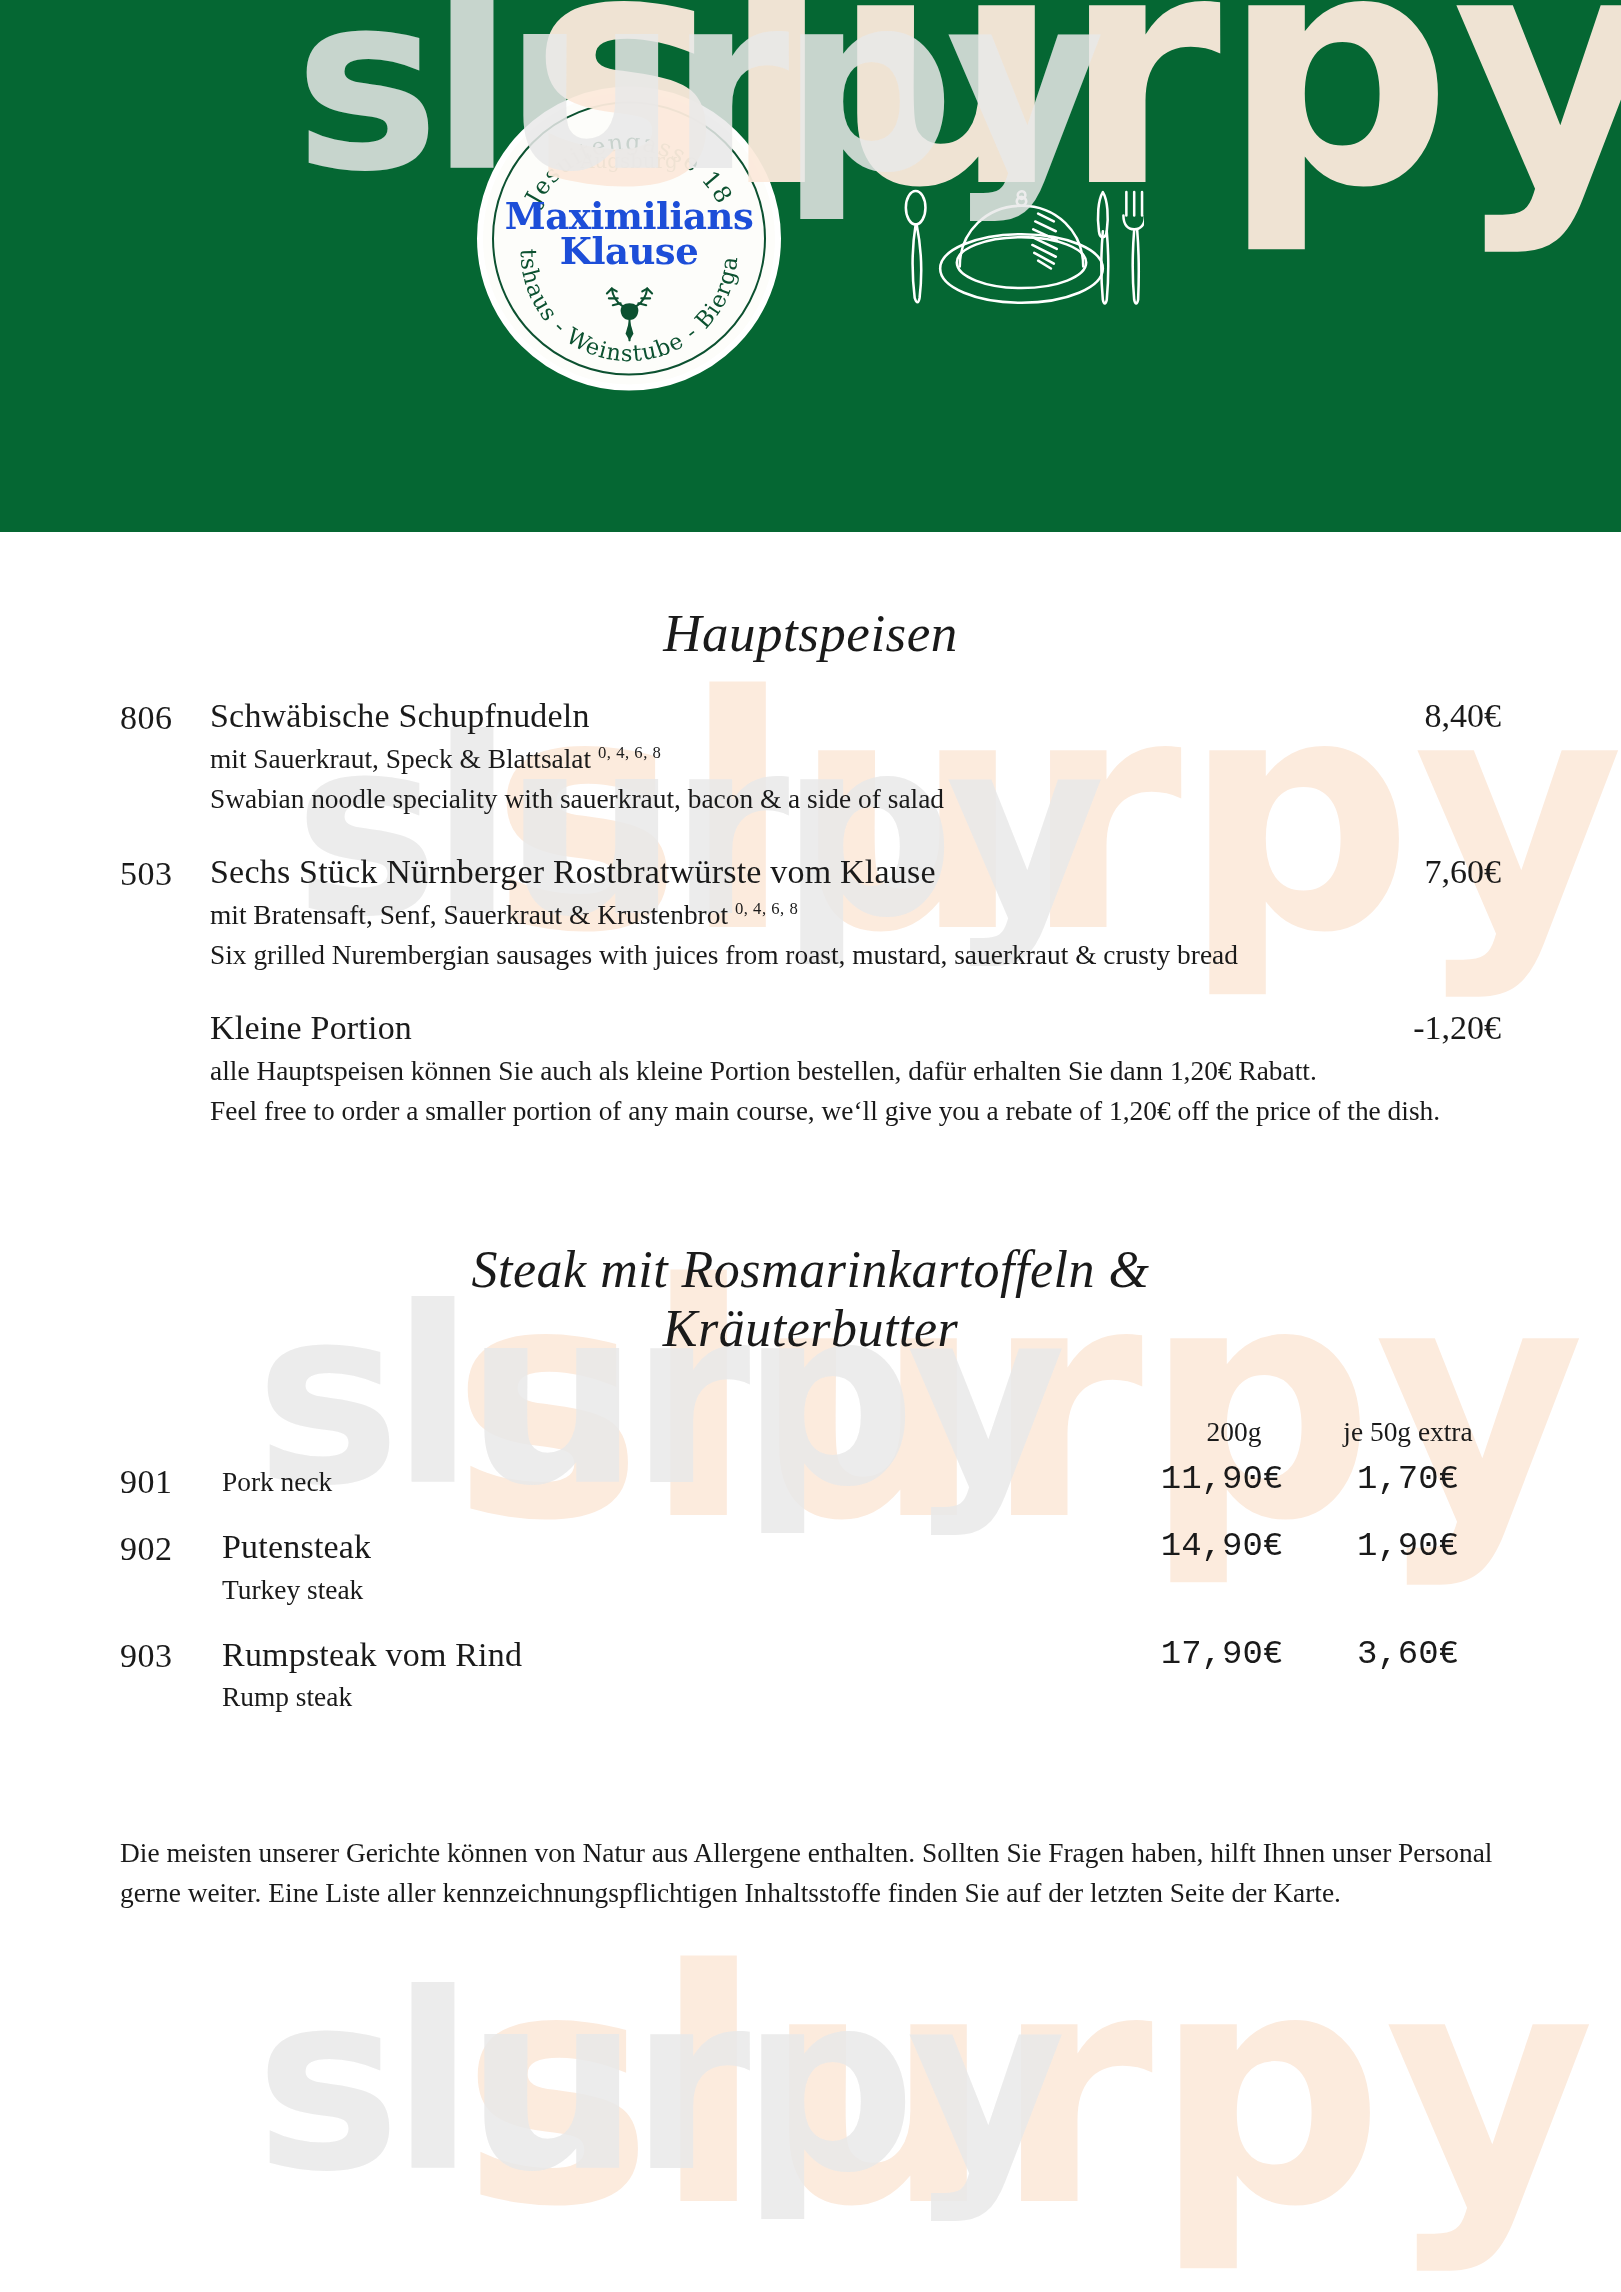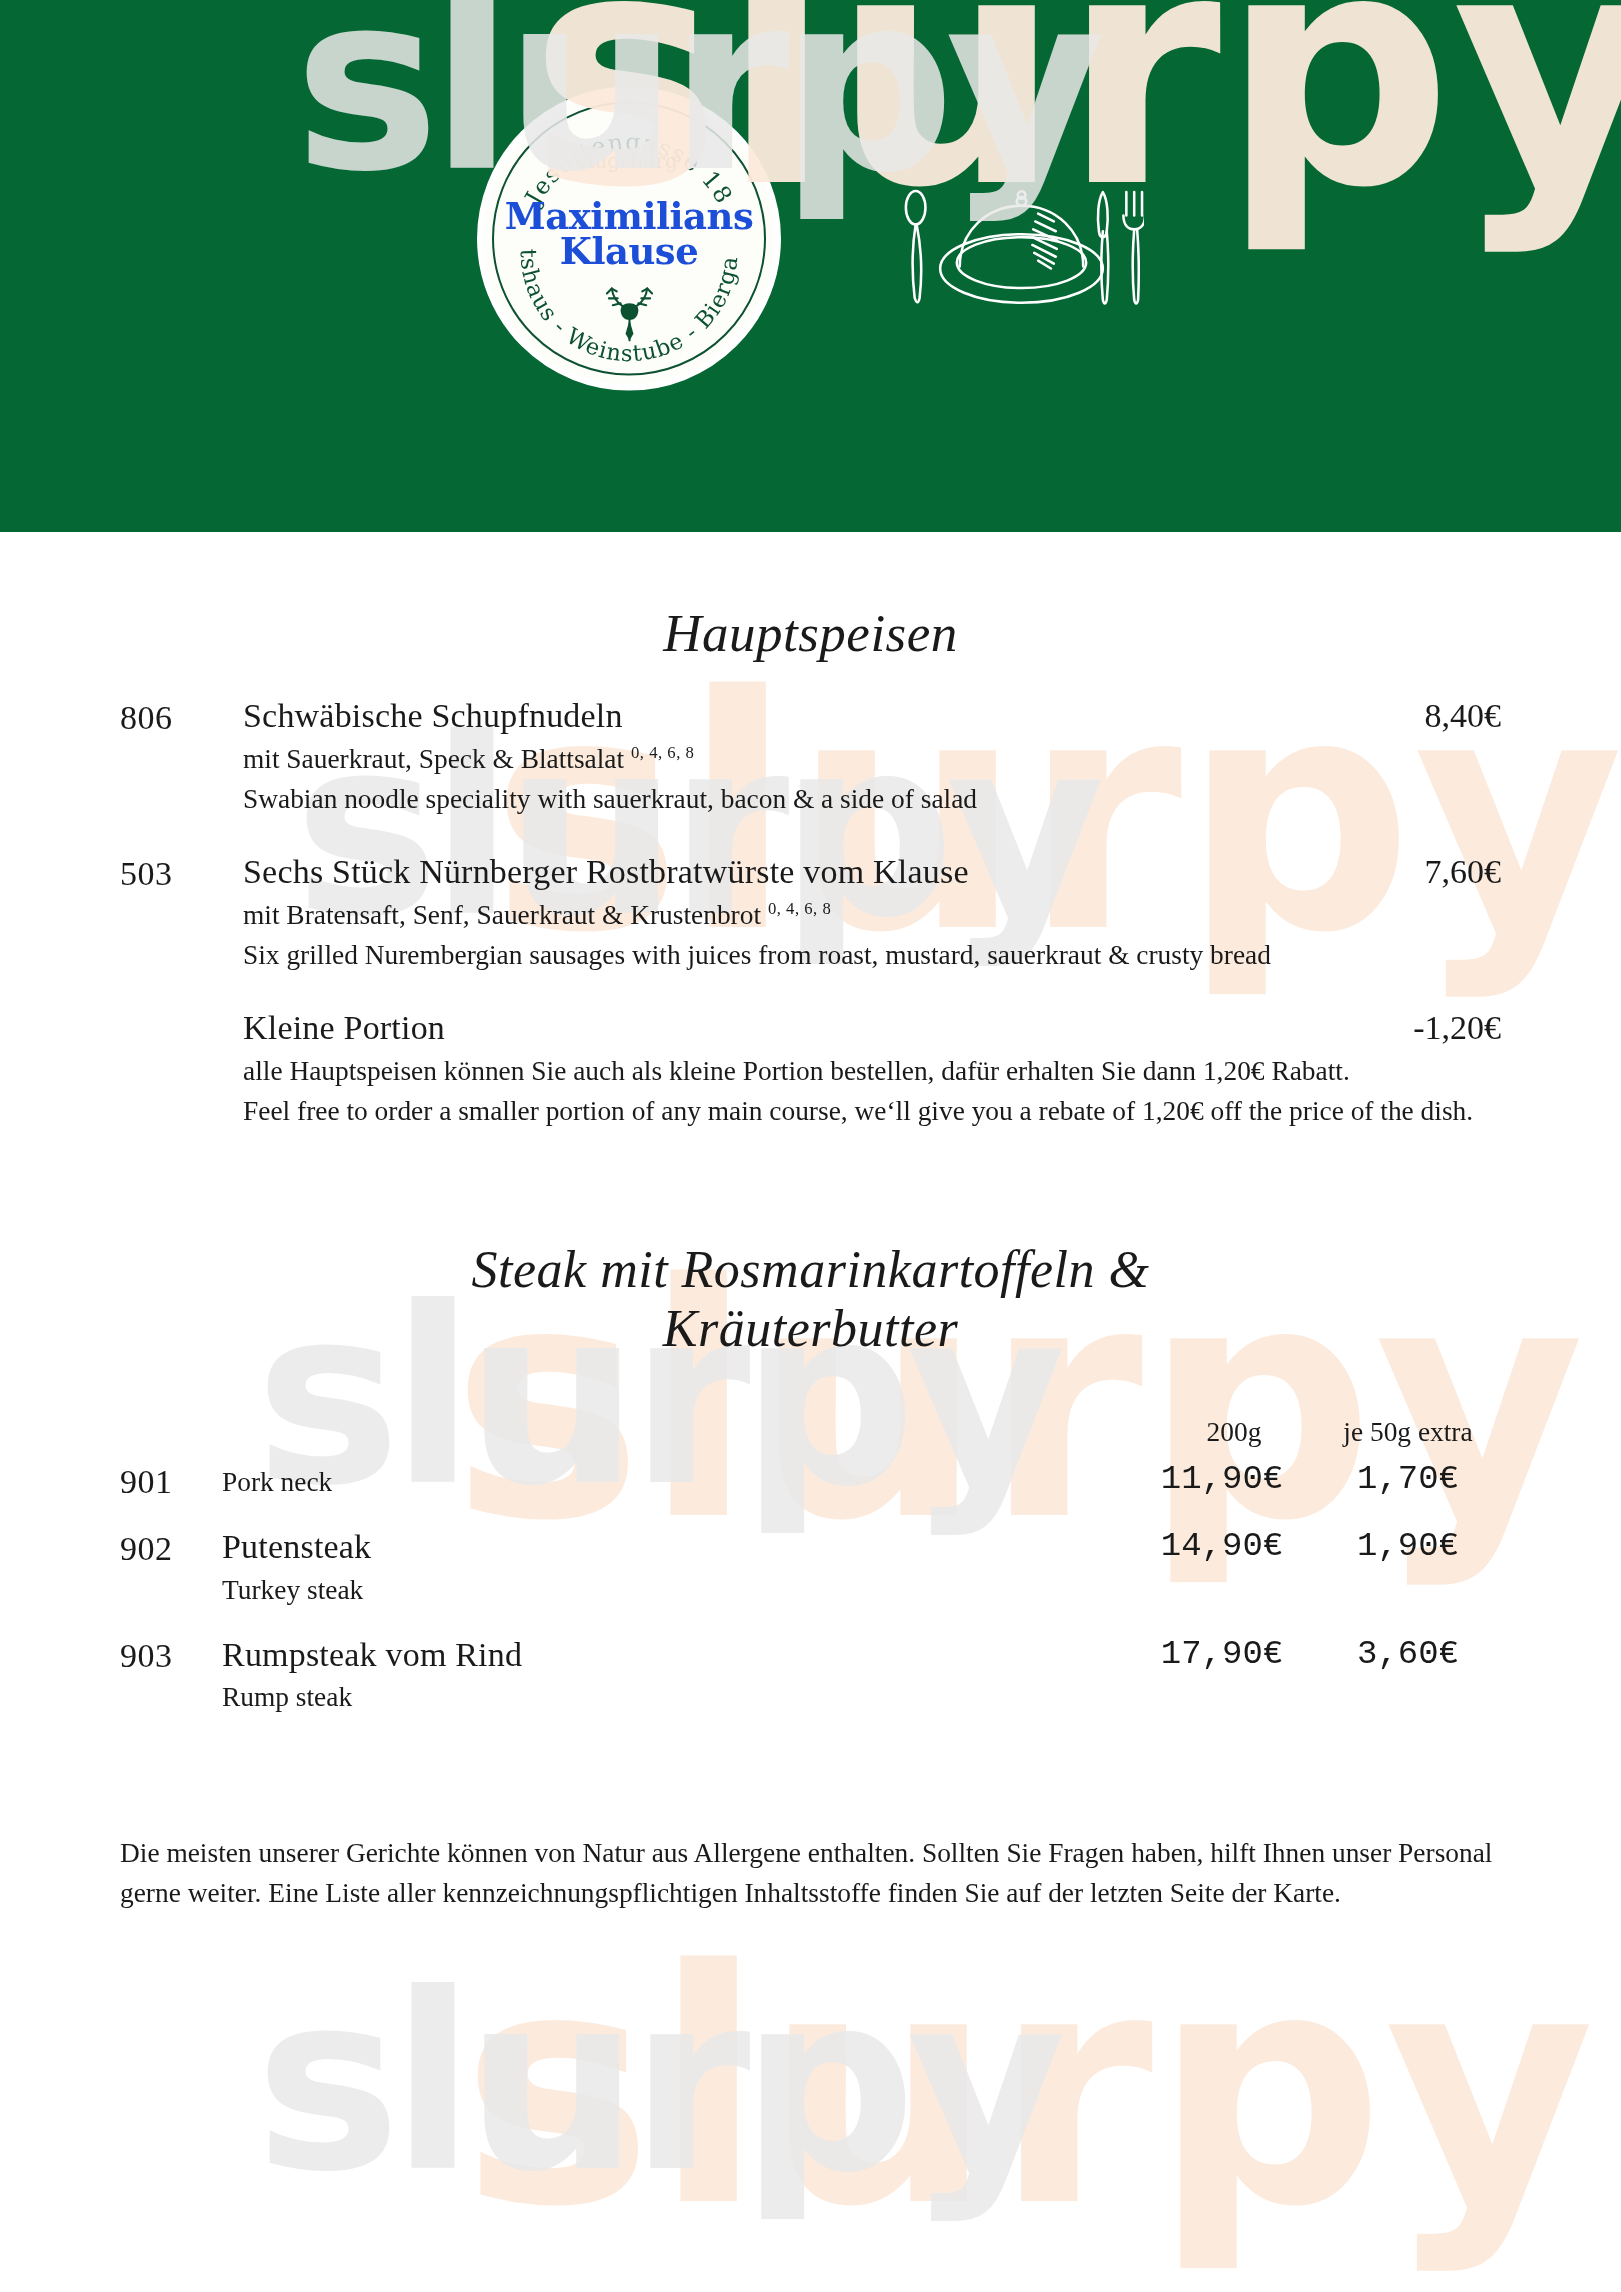--- a/index.html
+++ b/index.html
@@ -149,21 +149,20 @@
     line-height: 1.12;
     font-size: 52px;
     max-width: 882px;
     margin: 0 auto;
   }
 
   .item {
     display: flex;
     align-items: flex-start;
     margin-bottom: 33px;
-    gap: 33px;
   }
   .item-code {
     width: 90px;
     flex-shrink: 0;
     font-size: 34px;
     letter-spacing: 0.5px;
     padding-top: 2.9px;
     font-variant-numeric: oldstyle-nums;
     font-feature-settings: "onum" 1;
     color: #1a1a1a;

